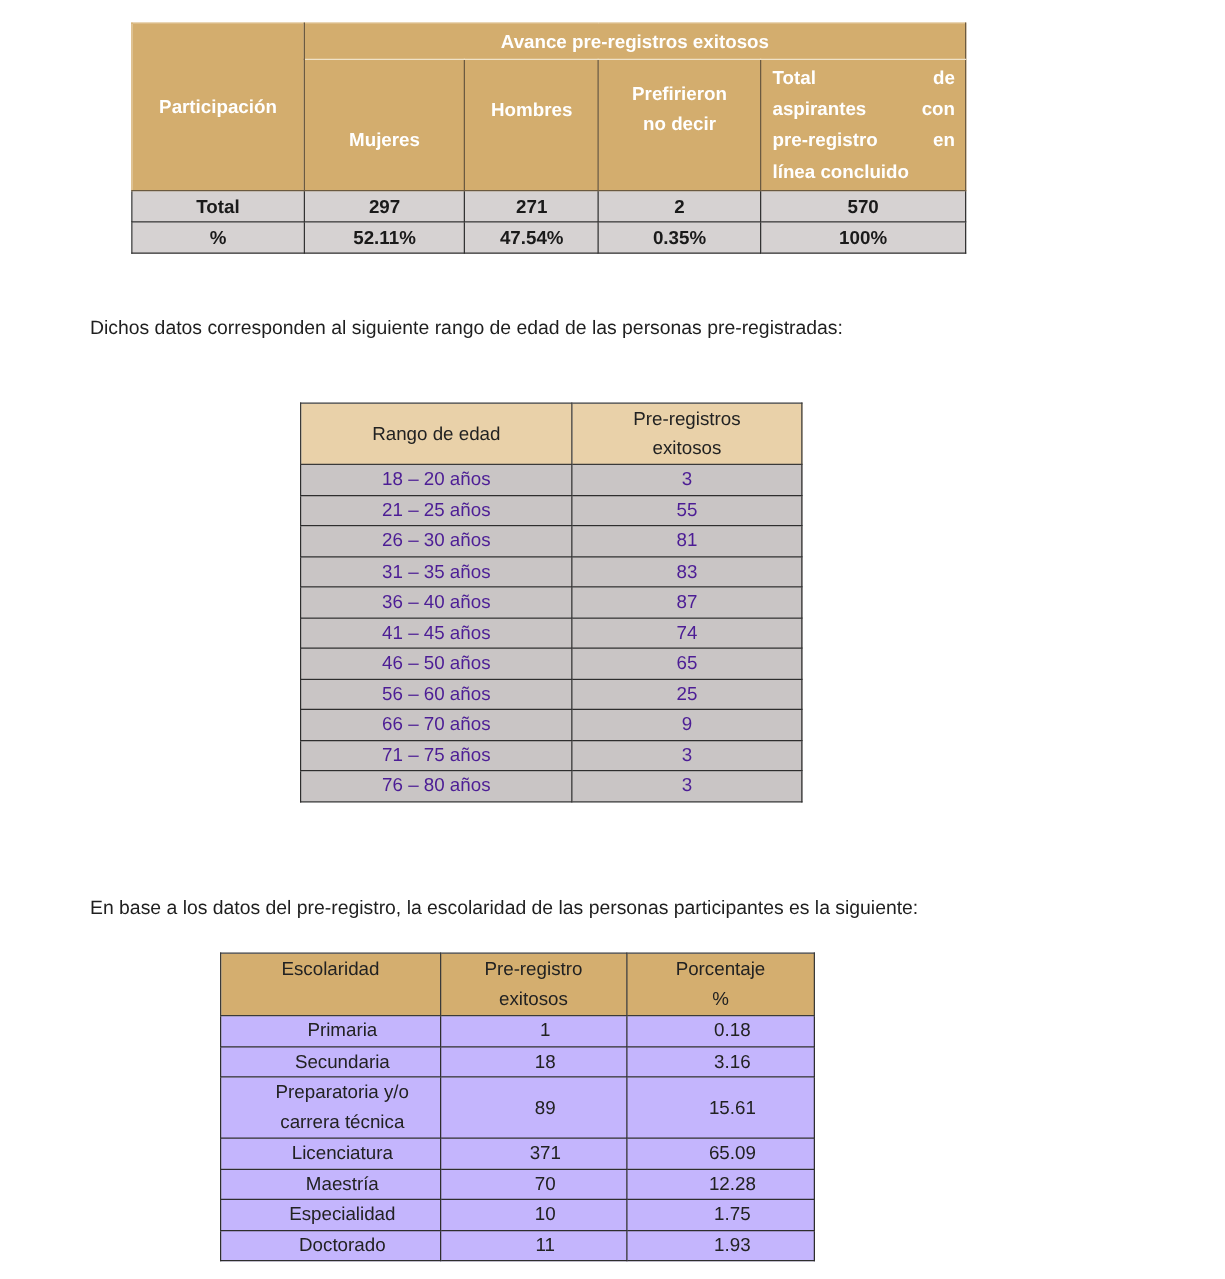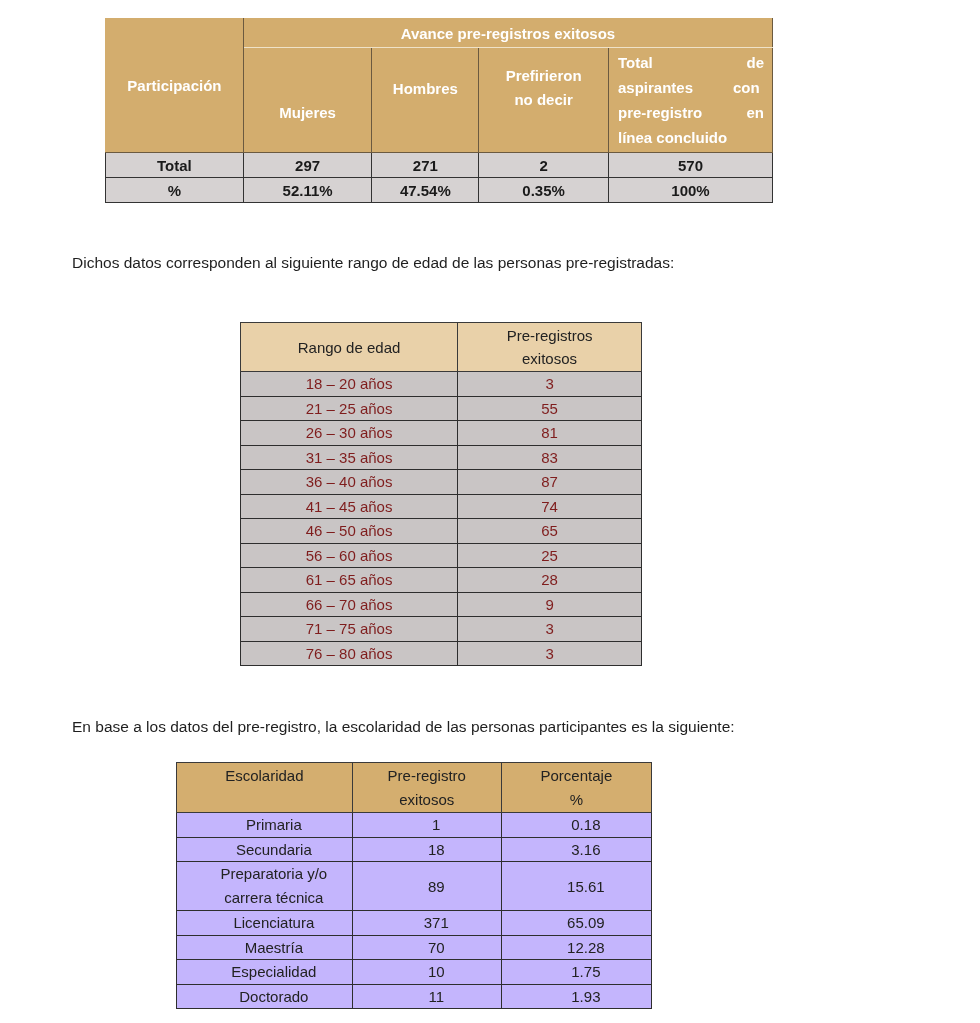--- a/index.html
+++ b/index.html
@@ -16,21 +16,21 @@
   #t1 th.subhead { height: 104px; border-left: 1px solid #5a4a35; }
   #t1 th.partic { border-left-color: #d3ad6e; border-bottom: 1px solid #6b5a40; }
   #t1 td { background: #d6d2d2; font-weight: bold; font-size: 15px; height: 24px;
            border: 1px solid #333; }
   #t1 th.multi { line-height: 24px; }
 
   
   #t2 { left: 240px; top: 322px; width: 402px; }
   #t2 th { background: #e9d1a9; font-weight: normal; font-size: 15px; height: 48px;
            border: 1px solid #3a3a3a; line-height: 23px; color: #222; }
-  #t2 td { background: #c9c5c5; font-size: 15px; height: 23.5px; border: 1px solid #2e2e2e; color: #7f1d1d; }
+  #t2 td { background: #c9c5c5; font-size: 15px; height: 23.5px; border: 1px solid #2e2e2e; color: #4c1d95; }
 
   
   #t3 { left: 176px; top: 762px; width: 476px; }
   #t3 th { background: #d4ae6f; font-weight: normal; font-size: 15px; height: 47px;
            border: 1px solid #3a3a3a; line-height: 24px; vertical-align: top; padding-top: 1px; color: #222; }
   #t3 td { background: #c4b5fd; font-size: 15px; height: 23.5px; border: 1px solid #2e2e2e; color: #222; padding-left: 19px; }
   #t3 td.two { height: 46px; line-height: 24px; margin-top: 19px; }
 
   .para { position: absolute; left: 72px; font-size: 15.5px; color: #1f1f1f; white-space: nowrap; }
   #p1 { top: 254px; }
@@ -59,21 +59,21 @@
       <div style="position:relative;top:-12px;">
         <div>Prefirieron</div>
         <div>no decir</div>
       </div>
     </th>
     <th class="subhead" style="text-align:left; padding:0 8px 0 9px; line-height:25px;">
       <div style="display:flex;justify-content:space-between;">
             <span>Total</span>
             <span>de</span>
           </div>
-      <div style="display:flex;gap:40px;">
+      <div style="display:flex;justify-content:space-between;gap:40px;">
             <span>aspirantes</span>
             <span>con</span>
           </div>
       <div style="display:flex;justify-content:space-between;">
             <span>pre-registro</span>
             <span>en</span>
           </div>
       <div>línea concluido</div>
     </th>
   </tr>
@@ -137,24 +137,20 @@
       </tr>
       <tr>
         <td>46 – 50 años</td>
         <td>65</td>
       </tr>
       <tr>
         <td>56 – 60 años</td>
         <td>25</td>
       </tr>
       <tr>
-        <td>61 – 65 años</td>
-        <td>28</td>
-      </tr>
-      <tr>
         <td>66 – 70 años</td>
         <td>9</td>
       </tr>
       <tr>
         <td>71 – 75 años</td>
         <td>3</td>
       </tr>
       <tr>
         <td>76 – 80 años</td>
         <td>3</td>

